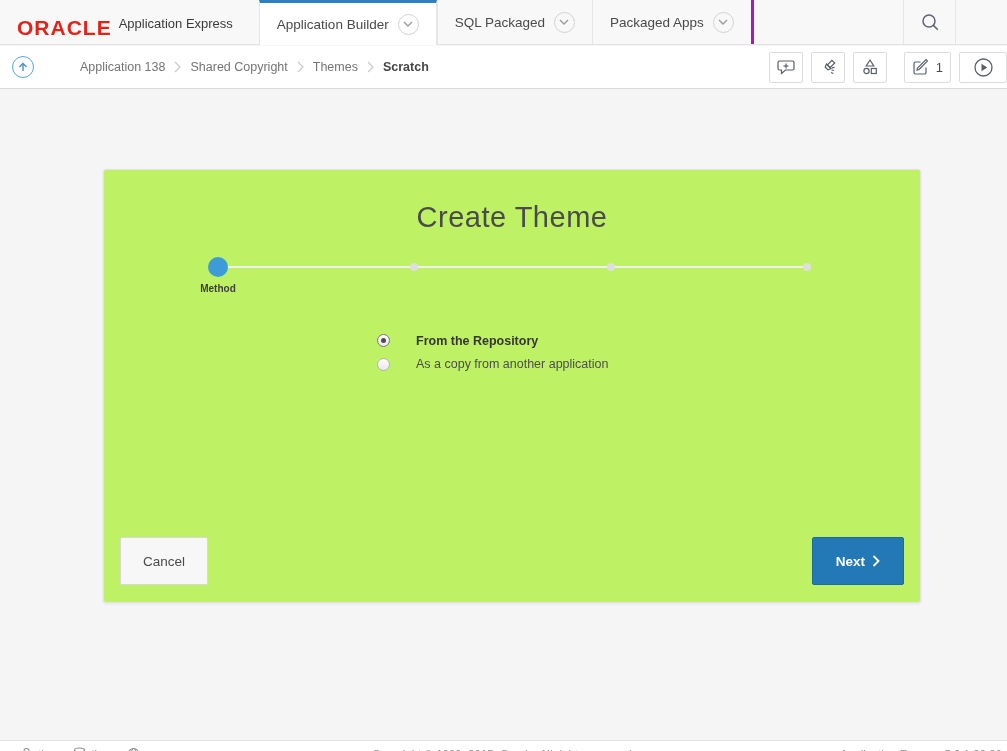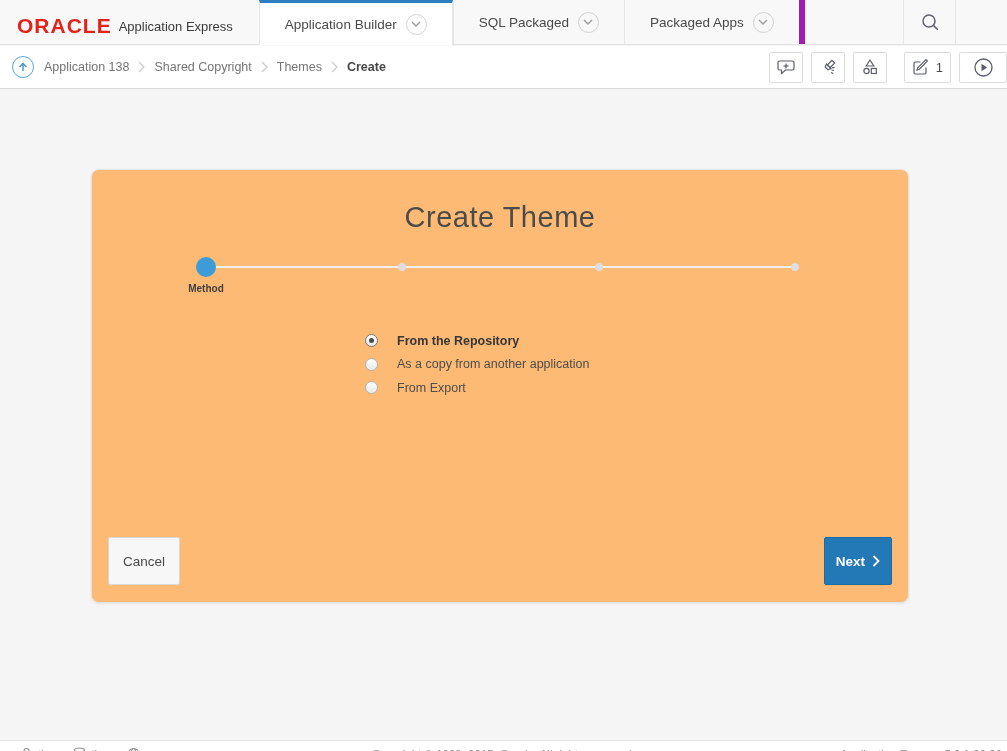--- a/index.html
+++ b/index.html
@@ -10,28 +10,28 @@
     font-family: "Liberation Sans", sans-serif;
     color: #4a4a4a;
   }
 
   
   .topbar {
     position: absolute; top: 0; left: 0; width: 1007px; height: 45px;
     background: #f8f8f8; border-bottom: 1px solid #e3e3e3;
     display: flex; align-items: stretch;
   }
-  .logo { display: flex; align-items: center; padding: 8px 26px 0 17px; white-space: nowrap; }
+  .logo { display: flex; align-items: flex-start; padding: 16px 26px 0 17px; white-space: nowrap; }
   .logo .brand {
     color: #e2231a; font-weight: bold; font-size: 21px; letter-spacing: 1px;
     font-family: "Liberation Sans", sans-serif;
   }
   .logo .product { font-size: 13px; color: #3a3a3a; margin-left: 7px; }
   .tab {
-    display: flex; align-items: center; gap: 9px; padding: 0 25px;
+    display: flex; align-items: center; gap: 9px; padding: 0 17px;
     font-size: 13.5px; color: #4a4a4a; cursor: pointer;
     border-left: 1px solid #e6e6e6; white-space: nowrap;
   }
   .tab.active {
     background: #fff; border-top: 3px solid #2e7fc1;
     border-right: 1px solid #e6e6e6; margin-bottom: -1px;
   }
   .chev-badge {
     width: 21px; height: 21px; border-radius: 50%;
     border: 1px solid #d2d2d2; color: #9b9b9b;
@@ -42,21 +42,21 @@
   .icon-btn {
     width: 52px; display: flex; align-items: center; justify-content: center;
     gap: 3px; border-left: 1px solid #e6e6e6; color: #5f6470; cursor: pointer;
     background: transparent; border-top: 0; border-bottom: 0; border-right: 0;
   }
 
   
   .crumbbar {
     position: absolute; top: 46px; left: 0; width: 1007px; height: 43px;
     background: #fff; border-bottom: 1px solid #dadada;
-    display: flex; align-items: center; padding: 0 0 0 12px;
+    display: flex; align-items: center; padding: 0 0 0 12px; gap: 36px;
   }
   .up-btn {
     width: 22px; height: 22px; border-radius: 50%;
     border: 1px solid #54a7dc; color: #3f93cf; background: #fff;
     display: flex; align-items: center; justify-content: center;
     cursor: pointer; flex: none;
   }
   .crumbs { display: flex; align-items: center; gap: 9px; margin-left: 10px; font-size: 12.5px; color: #757575; }
   .crumb { cursor: pointer; }
   .crumb.current { font-weight: bold; color: #464646; cursor: default; }
@@ -66,61 +66,61 @@
     height: 31px; min-width: 33px; padding: 0 7px;
     border: 1px solid #dcdcdc; border-radius: 2px; background: #fff;
     display: flex; align-items: center; justify-content: center; gap: 6px;
     color: #595e6b; cursor: pointer; font-size: 13px;
   }
   .action-btn.spaced { margin-left: 9px; }
   .action-btn .page-num { color: #4a4a4a; }
 
   
   .card {
-    position: absolute; left: 91px; top: 169px; width: 818px; height: 434px;
-    background: #fdba74; border: 1px solid #e2e2e2; border-radius: 8px;
+    position: absolute; left: 103px; top: 169px; width: 818px; height: 434px;
+    background: #bef264; border: 1px solid #e2e2e2; border-radius: 3px;
     box-shadow: 0 1px 3px rgba(0,0,0,0.07);
   }
   .card-title {
     margin-top: 31px; text-align: center;
     font-size: 29px; font-weight: 300; color: #4b4b4b; letter-spacing: 0.5px;
   }
   .progress-track { position: absolute; left: 114px; top: 96px; width: 589px; height: 2px; background: #f0f0f0; }
   .dot { position: absolute; border-radius: 50%; }
   .dot-current { width: 20px; height: 20px; background: #3d9bd7; left: 104px; top: 87px; }
   .dot-p1 { width: 8px; height: 8px; background: #dedede; left: 306px; top: 93px; }
   .dot-p2 { width: 8px; height: 8px; background: #dedede; left: 503px; top: 93px; }
   .dot-p3 { width: 8px; height: 8px; background: #dedede; left: 699px; top: 93px; }
   .step-label {
     position: absolute; left: 74px; top: 113px; width: 80px;
     text-align: center; font-size: 10px; font-weight: bold; color: #3f3f3f;
   }
   .radio-group { position: absolute; left: 273px; top: 159px; }
-  .radio-row { display: flex; align-items: center; gap: 19px; height: 23.5px; cursor: pointer; }
+  .radio-row { display: flex; align-items: center; gap: 26px; height: 23.5px; cursor: pointer; }
   .radio {
     width: 13px; height: 13px; border-radius: 50%;
     border: 1px solid #b2b2b2; background: linear-gradient(#fdfdfd, #e9e9e9);
     position: relative; flex: none;
   }
   .radio.selected { border-color: #7a7a7a; }
   .radio.selected::after {
     content: ""; position: absolute; left: 3px; top: 3px;
     width: 5px; height: 5px; border-radius: 50%; background: #4d4d4d;
   }
   .radio-label { font-size: 12.5px; color: #4d4d4d; }
   .radio-row.selected .radio-label { font-weight: bold; color: #363636; }
 
   .cancel-btn {
-    position: absolute; left: 16px; bottom: 17px; width: 72px; height: 48px;
+    position: absolute; left: 16px; bottom: 17px; width: 88px; height: 48px;
     background: #f7f7f7; border: 1px solid #d8d8d8; border-radius: 2px;
     font-size: 13.5px; color: #4a4a4a; cursor: pointer;
     font-family: "Liberation Sans", sans-serif;
   }
   .next-btn {
-    position: absolute; right: 16px; bottom: 17px; width: 68px; height: 48px;
+    position: absolute; right: 16px; bottom: 17px; width: 92px; height: 48px;
     background: #2379b5; border: 1px solid #1d6ba3; border-radius: 2px;
     color: #fff; font-weight: bold; font-size: 13.5px; cursor: pointer;
     display: flex; align-items: center; justify-content: center; gap: 7px;
     font-family: "Liberation Sans", sans-serif;
   }
 
   
   .footer {
     position: absolute; top: 740px; left: 0; width: 1007px; height: 40px;
     background: #fff; border-top: 1px solid #e2e2e2;
@@ -151,21 +151,21 @@
     </span>
   </div>
   <div class="tab">
     <span>SQL Packaged</span>
     <span class="chev-badge">
       <svg width="10" height="6" viewBox="0 0 10 6">
           <polyline points="1,1 5,5 9,1" fill="none" stroke="currentColor" stroke-width="1.4"></polyline>
         </svg>
     </span>
   </div>
-  <div class="tab" style="border-right:6px solid #a21caf;">
+  <div class="tab" style="border-right:3px solid #a21caf;">
     <span>Packaged Apps</span>
     <span class="chev-badge">
       <svg width="10" height="6" viewBox="0 0 10 6">
           <polyline points="1,1 5,5 9,1" fill="none" stroke="currentColor" stroke-width="1.4"></polyline>
         </svg>
     </span>
   </div>
 
   <div class="topbar-icons">
     <button class="icon-btn">
@@ -205,21 +205,21 @@
         <svg width="7" height="12" viewBox="0 0 7 12">
           <polyline points="1,1 6,6 1,11" fill="none" stroke="currentColor" stroke-width="1.2"></polyline>
         </svg>
       </span>
     <span class="crumb">Themes</span>
     <span class="crumb-sep">
         <svg width="7" height="12" viewBox="0 0 7 12">
           <polyline points="1,1 6,6 1,11" fill="none" stroke="currentColor" stroke-width="1.2"></polyline>
         </svg>
       </span>
-    <span class="crumb current">Create</span>
+    <span class="crumb current">Scratch</span>
   </div>
 
   <div class="crumb-actions">
     <button class="action-btn">
       <span>
         <svg width="18" height="17" viewBox="0 0 18 17" fill="none" stroke="currentColor" stroke-width="1.2">
           <path d="M2 3 h13 a1.5 1.5 0 0 1 1.5 1.5 v6 a1.5 1.5 0 0 1 -1.5 1.5 h-7 l-4 3.5 v-3.5 h-2 a1.5 1.5 0 0 1 -1.5 -1.5 v-6 A1.5 1.5 0 0 1 2 3 z" transform="translate(0.5 -1)"></path>
           <line x1="9" y1="4.5" x2="9" y2="9.5"></line>
             <line x1="6.5" y1="7" x2="11.5" y2="7"></line>
         </svg>
@@ -279,24 +279,20 @@
 
   <div class="radio-group">
     <div class="radio-row selected">
       <span class="radio selected"></span>
       <span class="radio-label">From the Repository</span>
     </div>
     <div class="radio-row">
       <span class="radio"></span>
       <span class="radio-label">As a copy from another application</span>
     </div>
-    <div class="radio-row">
-      <span class="radio"></span>
-      <span class="radio-label">From Export</span>
-    </div>
   </div>
 
   <button class="cancel-btn">Cancel</button>
   <button class="next-btn">
     <span>Next</span>
     <span>
       <svg width="8" height="12" viewBox="0 0 8 12">
           <polyline points="1.5,1 6.5,6 1.5,11" fill="none" stroke="currentColor" stroke-width="1.8"></polyline>
         </svg>
     </span>

